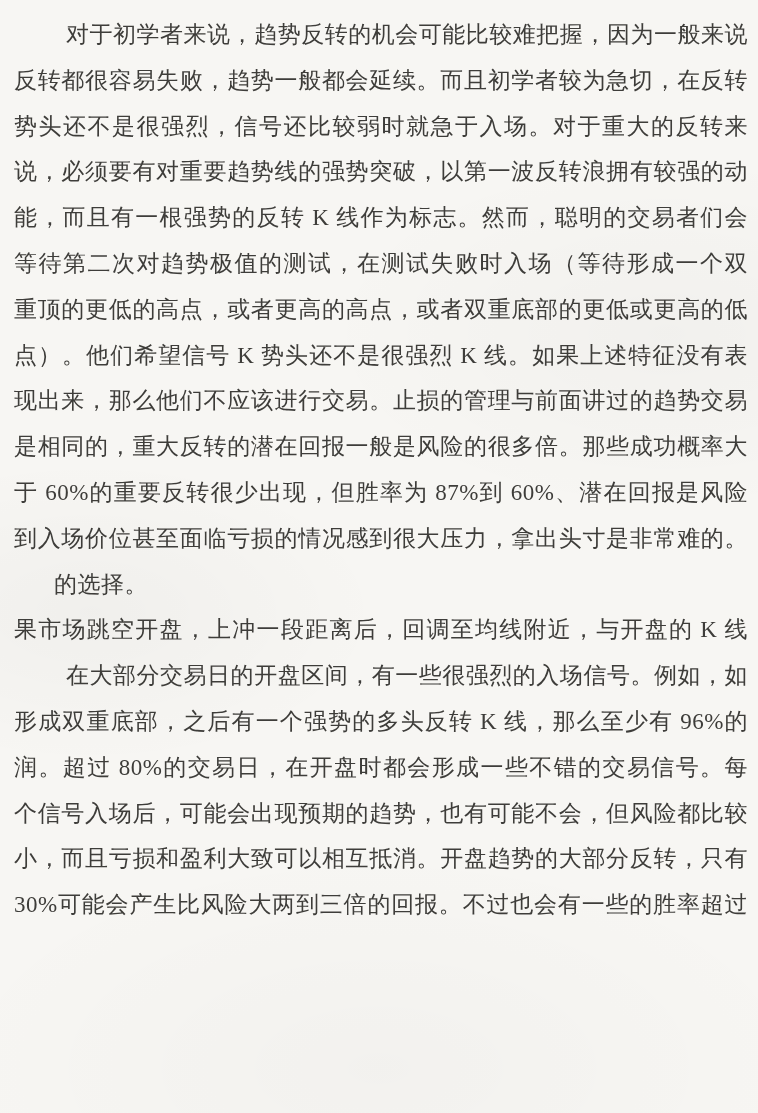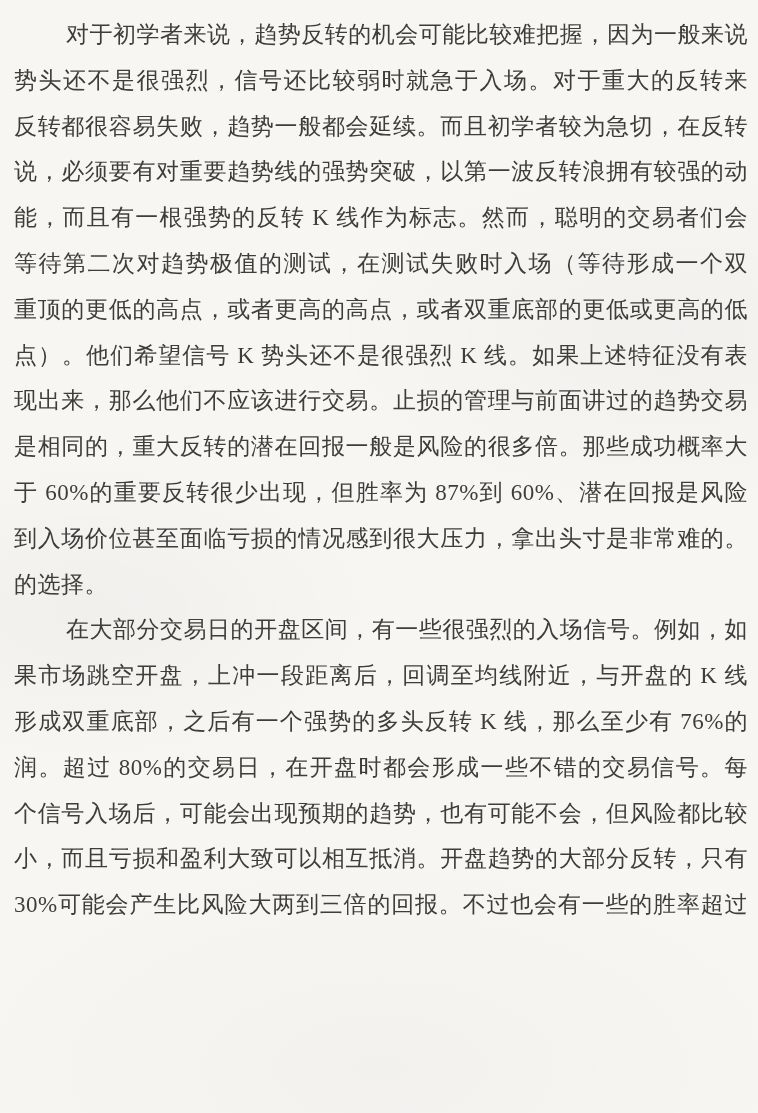--- a/index.html
+++ b/index.html
@@ -43,46 +43,47 @@
     letter-spacing: 0.5px;
     overflow: visible;
     -webkit-font-smoothing: antialiased;
   }
   .line.indent {
     text-indent: 52px;
   }
   .line.lastline {
     text-align-last: left;
     white-space: normal;
+    margin-left: 40px;
   }
 </style>
 </head>
 <body>
 
 <main class="page">
 
   <section class="para">
     <div class="line indent">对于初学者来说，趋势反转的机会可能比较难把握，因为一般来说</div>
+    <div class="line">反转都很容易失败，趋势一般都会延续。而且初学者较为急切，在反转</div>
     <div class="line">势头还不是很强烈，信号还比较弱时就急于入场。对于重大的反转来</div>
-    <div class="line">反转都很容易失败，趋势一般都会延续。而且初学者较为急切，在反转</div>
     <div class="line">说，必须要有对重要趋势线的强势突破，以第一波反转浪拥有较强的动</div>
     <div class="line">能，而且有一根强势的反转 K 线作为标志。然而，聪明的交易者们会</div>
     <div class="line">等待第二次对趋势极值的测试，在测试失败时入场（等待形成一个双</div>
     <div class="line">重顶的更低的高点，或者更高的高点，或者双重底部的更低或更高的低</div>
     <div class="line">点）。他们希望信号 K 势头还不是很强烈 K 线。如果上述特征没有表</div>
     <div class="line">现出来，那么他们不应该进行交易。止损的管理与前面讲过的趋势交易</div>
     <div class="line">是相同的，重大反转的潜在回报一般是风险的很多倍。那些成功概率大</div>
     <div class="line">于 60%的重要反转很少出现，但胜率为 87%到 60%、潜在回报是风险</div>
     <div class="line">到入场价位甚至面临亏损的情况感到很大压力，拿出头寸是非常难的。</div>
     <div class="line lastline">的选择。</div>
   </section>
 
   <section class="para">
+    <div class="line">果市场跳空开盘，上冲一段距离后，回调至均线附近，与开盘的 K 线</div>
     <div class="line indent">在大部分交易日的开盘区间，有一些很强烈的入场信号。例如，如</div>
-    <div class="line">果市场跳空开盘，上冲一段距离后，回调至均线附近，与开盘的 K 线</div>
-    <div class="line">形成双重底部，之后有一个强势的多头反转 K 线，那么至少有 76%的</div>
+    <div class="line">形成双重底部，之后有一个强势的多头反转 K 线，那么至少有 96%的</div>
     <div class="line">润。超过 80%的交易日，在开盘时都会形成一些不错的交易信号。每</div>
     <div class="line">个信号入场后，可能会出现预期的趋势，也有可能不会，但风险都比较</div>
     <div class="line">小，而且亏损和盈利大致可以相互抵消。开盘趋势的大部分反转，只有</div>
     <div class="line">30%可能会产生比风险大两到三倍的回报。不过也会有一些的胜率超过</div>
   </section>
 
 </main>
 
 </body></html>

